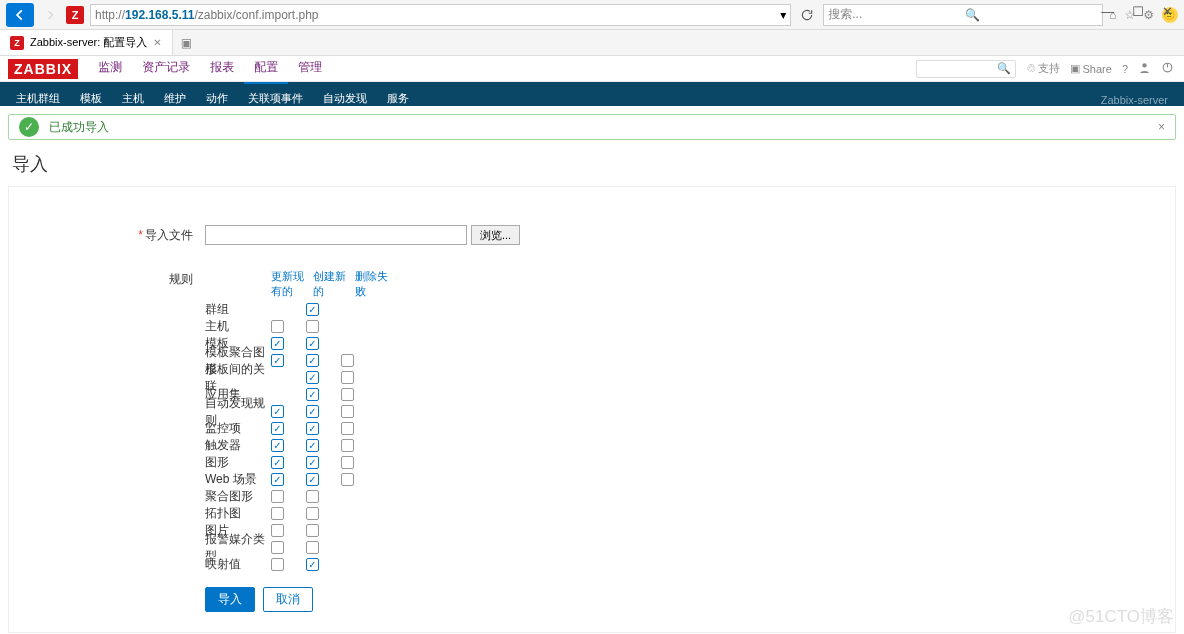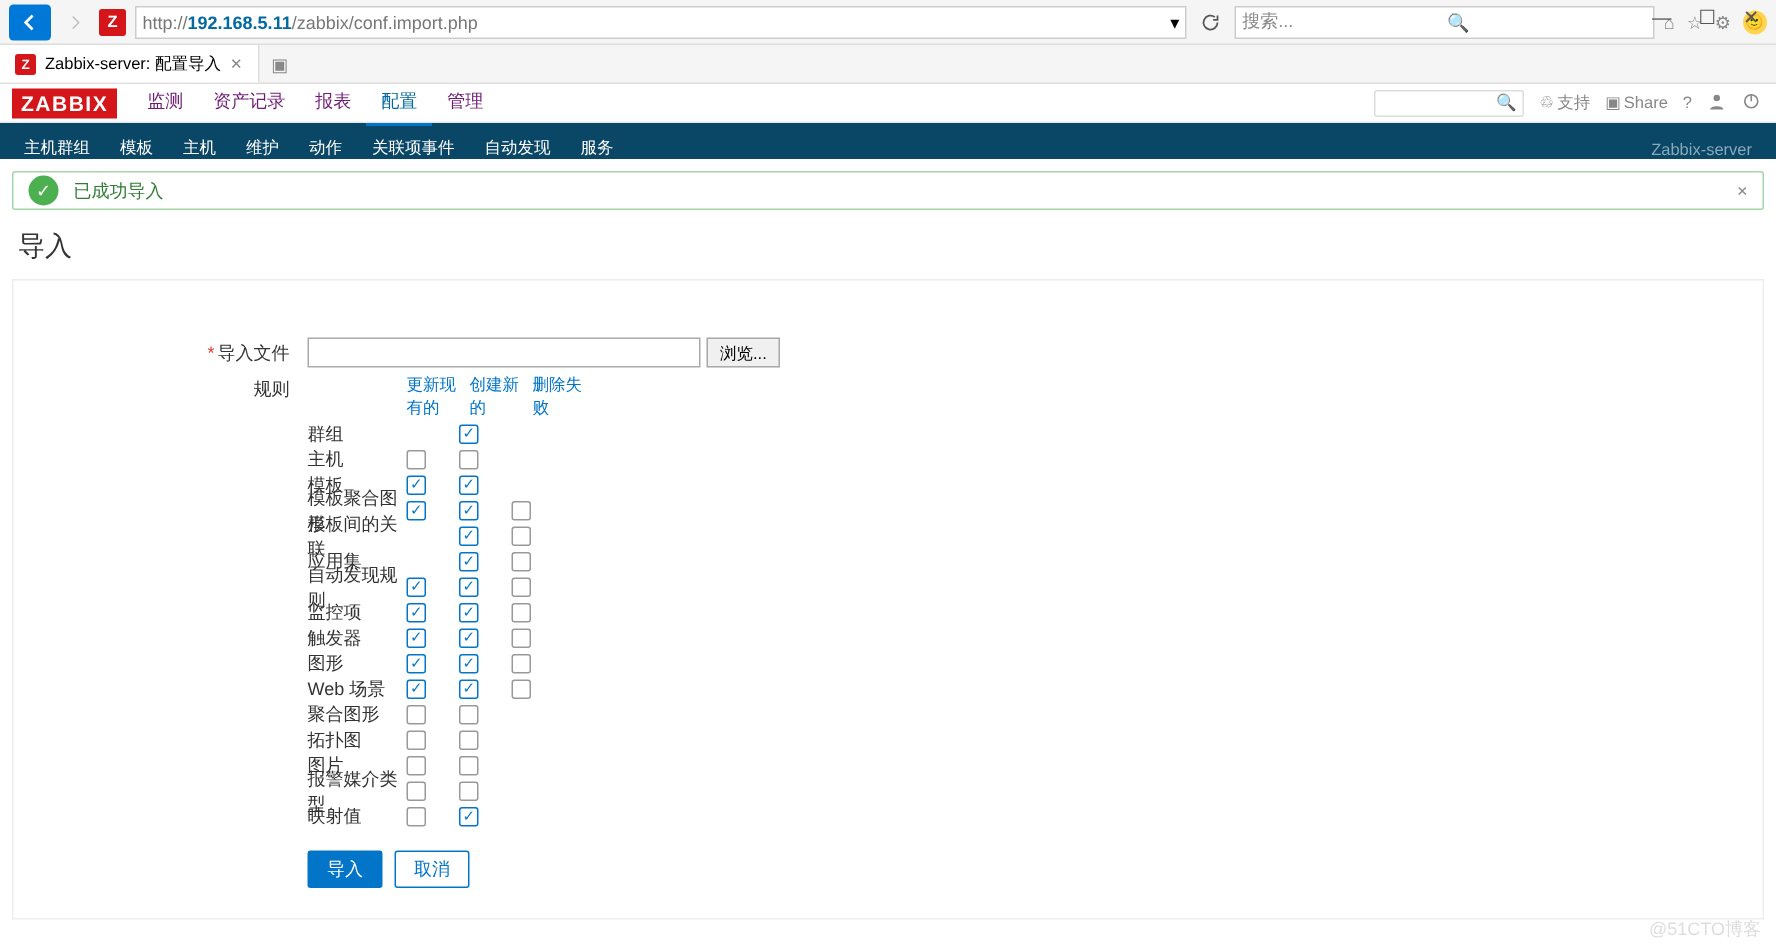--- a/index.html
+++ b/index.html
@@ -28,21 +28,21 @@
     .tab-strip { display: flex; align-items: center; height: 26px; background: #f5f5f5; border-bottom: 1px solid #ddd; }
     .tab { display: flex; align-items: center; gap: 6px; padding: 0 10px; height: 100%; border-right: 1px solid #ddd; background: #fff; font-size: 11px; }
     .tab-close { color: #888; font-size: 10px; }
     .tab-new { padding: 0 8px; color: #888; }
     
     
     .zbx-header { display: flex; align-items: center; height: 26px; background: #fff; border-bottom: 1px solid #e8e8e8; padding-left: 8px; }
     .zbx-logo { background: #d4151a; color: #fff; font-weight: bold; padding: 2px 6px; font-size: 14px; letter-spacing: 1px; }
     .top-menu { display: flex; margin-left: 10px; gap: 0; }
     .top-menu div { padding: 6px 10px; color: #701a75; cursor: pointer; font-size: 12px; }
-    .top-menu div.sel { color: #0369a1; font-weight: 500; border-bottom: 2px solid #0275c8; }
+    .top-menu div.sel { color: #701a75; font-weight: 500; border-bottom: 2px solid #0275c8; }
     .header-right { margin-left: auto; display: flex; align-items: center; gap: 10px; padding-right: 10px; color: #888; font-size: 11px; }
     .hdr-search { width: 100px; height: 18px; border: 1px solid #ddd; border-radius: 2px; display: flex; align-items: center; justify-content: flex-end; padding: 0 4px; }
     .hdr-ico { display: flex; align-items: center; gap: 2px; }
     
     
     .sub-nav { display: flex; align-items: flex-end; height: 24px; background: #0a4666; color: #fff; font-size: 11px; padding: 0 6px; }
     .sub-nav div { padding: 0 10px; cursor: pointer; }
     .sub-nav .server-name { margin-left: auto; color: #88aabb; padding-right: 10px; }
     
     
@@ -73,21 +73,21 @@
     .cb.on { border-color: #0275c8; color: #0275c8; }
     .cb.on::after { content: '✓'; font-size: 10px; line-height: 1; }
     .cb.off { color: transparent; }
     .cb.hidden { visibility: hidden; }
     
     .form-buttons { display: flex; gap: 8px; margin-top: 12px; margin-left: 196px;}
     .btn-primary { background: #0275c8; color: #fff; border: 1px solid #0275c8; padding: 3px 12px; font-size: 12px; border-radius: 2px; cursor: pointer; }
     .btn-sec { background: #fff; color: #0275c8; border: 1px solid #0275c8; padding: 3px 12px; font-size: 12px; border-radius: 2px; cursor: pointer; }
     
     .footer { text-align: center; color: #888; font-size: 11px; padding: 30px 0 10px; }
-    .watermark { position: fixed; bottom: 6px; right: 10px; color: #ddd; font-size: 12px; }
+    .watermark { position: fixed; bottom: 6px; right: 10px; color: #ddd; font-size: 17px; }
   </style>
 </head>
 <body>
 
 <div class="window-ctrls">
   <span>—</span>
   <span>☐</span>
   <span class="close-x">✕</span>
 </div>
 
@@ -187,21 +187,21 @@
 
 <div class="form-wrap">
   <div class="form-row">
     <div class="form-label"><span class="req">*</span><span>导入文件</span></div>
     <div class="form-field">
       <div class="file-text"></div>
       <button class="browse-btn">浏览...</button>
     </div>
   </div>
 
-  <div class="form-row" style="align-items:flex-start;margin-top:0">
+  <div class="form-row" style="align-items:flex-start;margin-top:20px">
     <div class="form-label">规则</div>
     <div class="rules-grid">
       <div class="hdr-row">
         <div class="col-lb"></div>
         <div class="col-h">更新现有的</div>
         <div class="col-h">创建新的</div>
         <div class="col-h">删除失败</div>
       </div>
       <div id="rules-body">
           <div class="rule-row">

